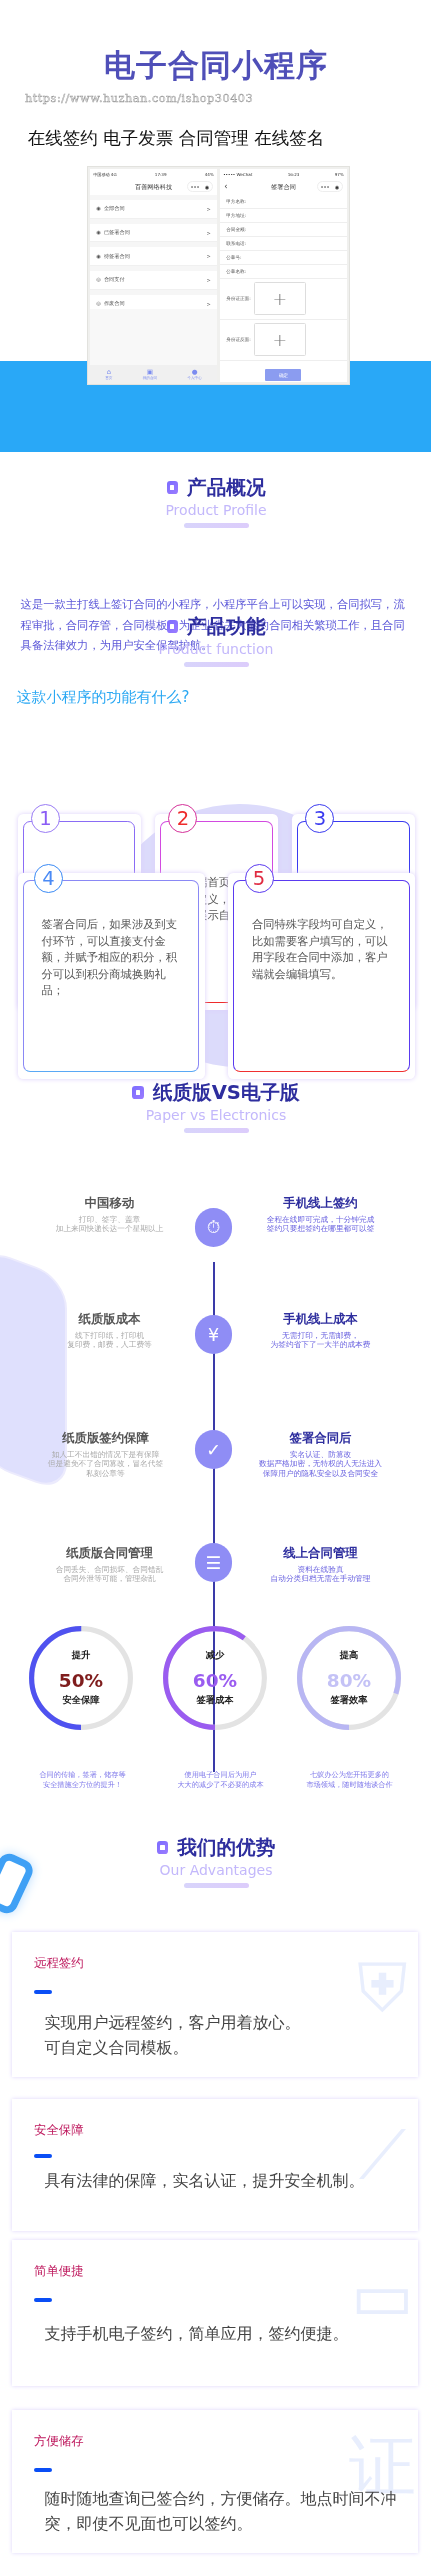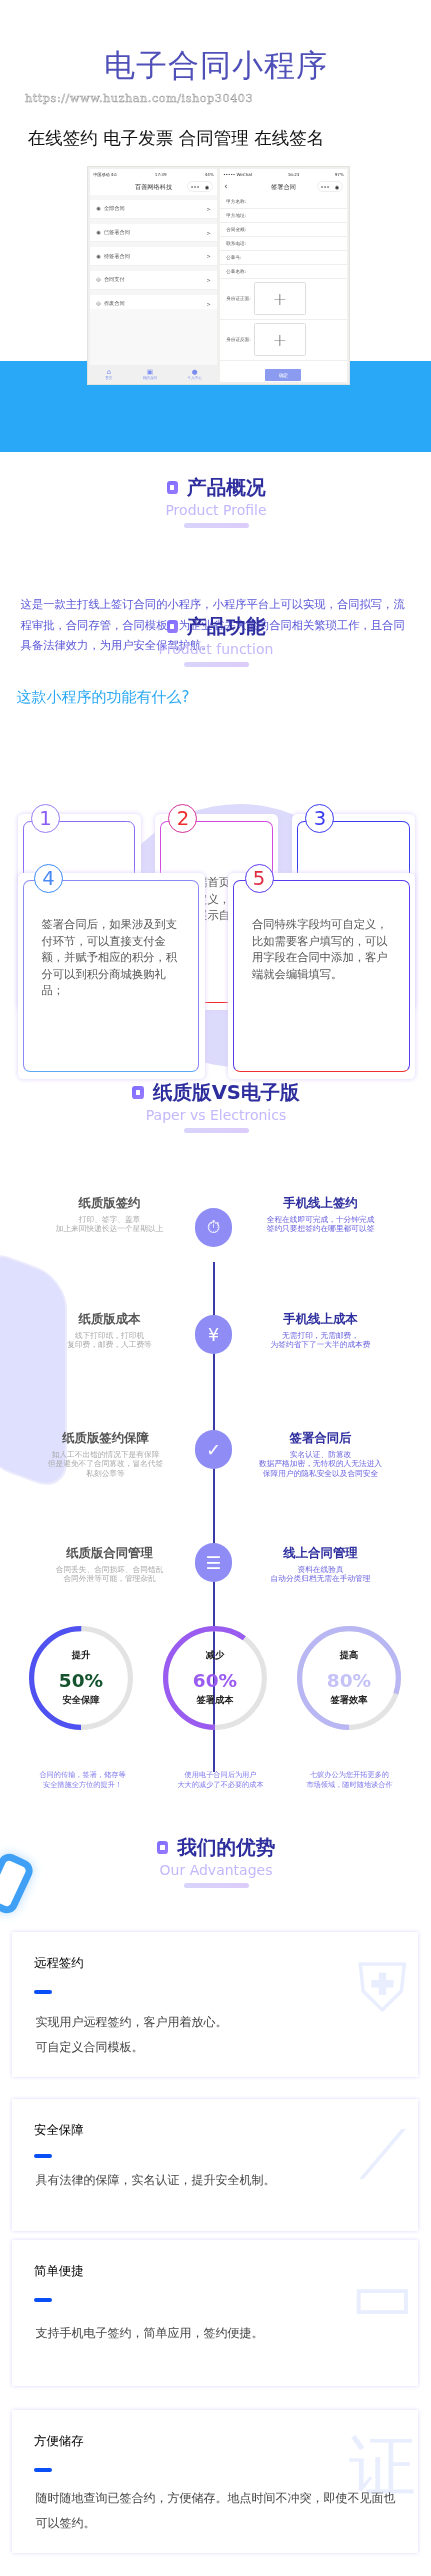--- a/index.html
+++ b/index.html
@@ -1,19 +1,19 @@
 <!DOCTYPE html>
 <html style="font-size:8.2px"><head>
 <meta charset="utf-8">
 <style>
 *{box-sizing:border-box;margin:0;padding:0}
 body{width:432px;height:3411px;background:#fff;font-family:"DejaVu Sans","Liberation Sans",sans-serif;position:relative;overflow:hidden;color:#333}
 .abs{position:absolute}
 
-.hero-title{left:0;width:432px;top:45px;text-align:center;font-size:31px;font-weight:normal;color:#4f4fb8;letter-spacing:1px}
+.hero-title{left:0;width:432px;top:45px;text-align:center;font-size:31px;font-weight:bold;color:#4f4fb8;letter-spacing:1px}
 .watermark{left:25px;top:92px;font-family:"DejaVu Serif",serif;font-size:11.3px;color:#fff;-webkit-text-stroke:0.5px #999;letter-spacing:0.5px}
 .hero-sub{left:0;width:352px;top:126px;text-align:center;font-size:17.5px;color:#111}
 .hero-tags{left:0;width:432px;top:183px;text-align:center;font-size:12.4px;color:#27a7f3;word-spacing:5.2px}
 .blue-band{left:0;top:361px;width:432px;height:91px;background:#29a8f7}
 .phones{left:87px;top:166px;width:263px;height:219px;background:#f0f0ee;border:1.5px solid #e2e2de;display:flex;gap:3.1px;padding:2.1px}
 .phone{flex:1;background:#fff;position:relative;font-size:5.2px;color:#333;overflow:hidden}
 .status{height:10.3px;display:flex;justify-content:space-between;align-items:center;padding:0 3.1px;font-size:4.1px}
 .navbar{height:15.5px;display:flex;align-items:center;justify-content:center;font-size:6.2px;position:relative}
 .capsule{position:absolute;right:4.1px;top:1.5px;width:26px;height:11.3px;border:0.5px solid #eee;border-radius:5.7px;font-size:5.2px;display:flex;align-items:center;justify-content:space-around}
 .back{position:absolute;left:4.1px;top:2.1px;font-size:8.2px}
@@ -52,23 +52,23 @@
 .cmp-r .t{font-size:12.4px;font-weight:bold;color:#2e2e9e}
 .cmp-r .d{font-size:7.7px;color:#6b64e0;line-height:9.3px;margin-top:3.1px}
 .ring{width:106px;height:106px}
 .ring-txt{position:absolute;left:0;top:0;width:106px;height:106px;display:flex;flex-direction:column;align-items:center;justify-content:center}
 .ring-txt .a{font-size:9.3px;font-weight:bold;color:#222}
 .ring-txt .p{font-size:18.5px;font-weight:bold;margin-top:8.2px}
 .ring-txt .b{font-size:9.3px;font-weight:bold;color:#222;margin-top:3.1px}
 .ring-desc{width:113px;text-align:center;font-size:7.2px;line-height:9.8px;color:#7e78ea}
 
 .adv{left:12.4px;width:406px;background:#fff;box-shadow:0 0 4.1px #dcd4fb}
-.adv .t{position:absolute;left:21.6px;font-size:12.4px;color:#000000}
+.adv .t{position:absolute;left:21.6px;font-size:12.4px;color:#be185d}
 .adv .bar2{position:absolute;left:21.6px;width:18.5px;height:4.1px;border-radius:2.1px;background:#0a4ef5}
-.adv .d{position:absolute;left:23px;right:20.6px;font-size:12px;line-height:25px;color:#444}
+.adv .d{position:absolute;left:32px;right:20.6px;font-size:16px;line-height:25px;color:#444}
 .adv .wm{position:absolute;right:0;top:0;font-size:67px;color:#e8eefd;overflow:hidden;width:72px;height:113px;line-height:113px;text-align:center}
 </style>
 </head>
 <body>
 
 <div class="abs hero-title">电子合同小程序</div>
 <div class="abs watermark">https://www.huzhan.com/ishop30403</div>
 <div class="abs hero-sub">在线签约 电子发票 合同管理 在线签名</div>
 <div class="abs hero-tags">用户管理  合同数量  合同分类</div>
 <div class="abs blue-band"></div>
@@ -236,21 +236,21 @@
     </div>
   <div class="en">Paper vs Electronics</div>
   <div class="bar"></div>
 </div>
 
 <div class="abs" style="left:-20.6px;top:1262px;width:88px;height:216px;background:#dfe0fd;border:2.1px solid #ecebfd;border-radius:31px;transform:skewY(20deg)"></div>
 
 <div class="abs vline"></div>
 
 <div class="abs cmp-l" style="left:27px;top:1195px">
-    <div class="t">纸质版签约</div>
+    <div class="t">中国移动</div>
     <div class="d" style="white-space:pre-line">打印、签字、盖章
 加上来回快递长达一个星期以上</div>
   </div>
 <div class="abs vicon" style="left:195px;top:1208px;height:39px;border-radius:19.6px">⏱</div>
 <div class="abs cmp-r" style="left:233px;top:1195px">
     <div class="t">手机线上签约</div>
     <div class="d" style="white-space:pre-line">全程在线即可完成，十分钟完成
 签约只要想签约在哪里都可以签</div>
   </div>
 
@@ -292,21 +292,21 @@
 自动分类归档无需在手动管理</div>
   </div>
 
 <div class="abs" style="left:28px;top:1625px;width:106px;height:106px">
   <svg class="ring" viewBox="0 0 206 206">
       <circle cx="103" cy="103" r="96" fill="none" stroke="#e3e3e3" stroke-width="10"></circle>
       <circle cx="103" cy="103" r="96" fill="none" stroke="#4f52f0" stroke-width="10" stroke-dasharray="301.6 603.2" transform="rotate(90 103 103)"></circle>
     </svg>
   <div class="ring-txt">
       <span class="a">提升</span>
-      <span class="p" style="color:#14532d">50%</span>
+      <span class="p" style="color:#7f1d1d">50%</span>
       <span class="b">安全保障</span>
     </div>
 </div>
 <div class="abs ring-desc" style="left:26px;top:1770px;white-space:pre-line">合同的传输，签署，储存等
 安全措施全方位的提升！</div>
 
 <div class="abs" style="left:162px;top:1625px;width:106px;height:106px">
   <svg class="ring" viewBox="0 0 206 206">
       <circle cx="103" cy="103" r="96" fill="none" stroke="#e3e3e3" stroke-width="10"></circle>
       <circle cx="103" cy="103" r="96" fill="none" stroke="#9a5cf0" stroke-width="10" stroke-dasharray="361.9 603.2" transform="rotate(90 103 103)"></circle>

